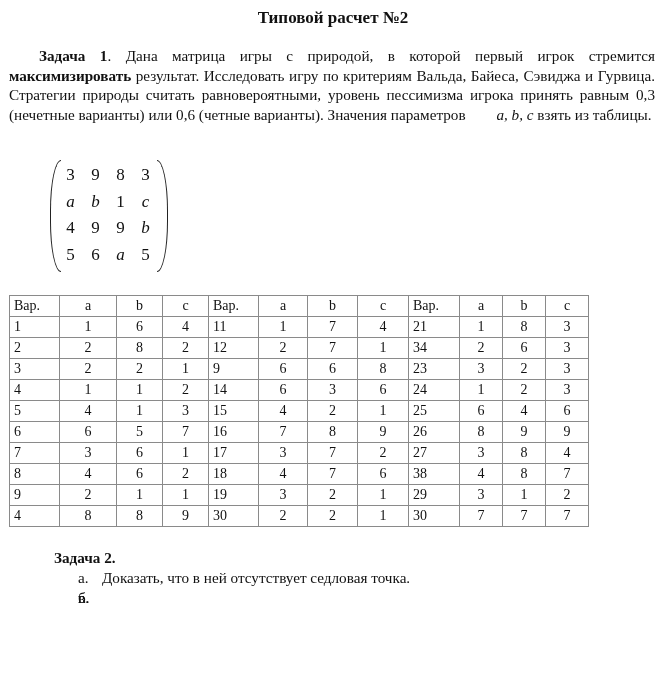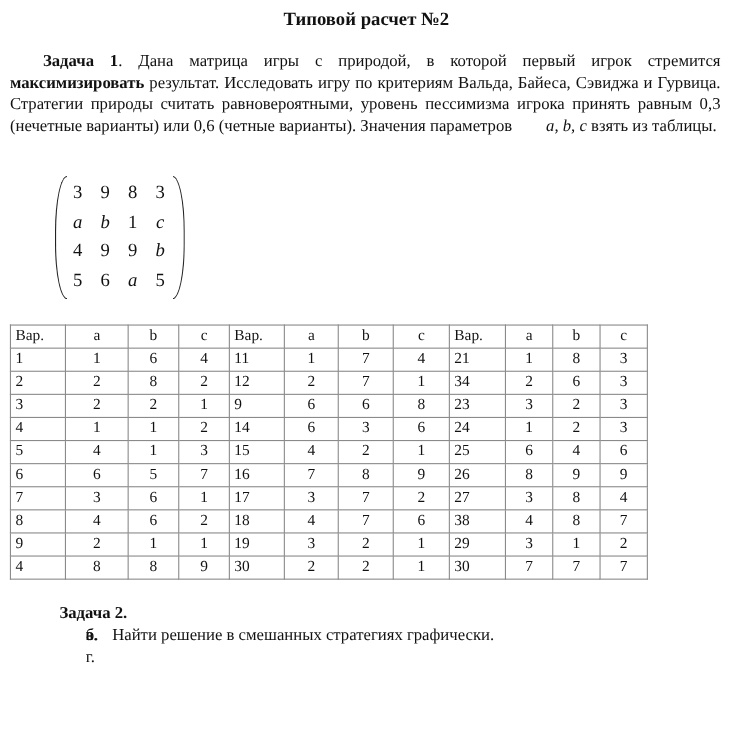--- a/index.html
+++ b/index.html
@@ -228,18 +228,18 @@
         <td class="num">7</td>
         <td class="num">7</td>
         <td class="num">7</td>
       </tr>
     </tbody>
 </table>
 
 <div class="task2">
   <div class="head">Задача 2.</div>
   <ol id="task2-list">
-      <li><span class="mk">а.</span></li>
+      <li><span class="mk">а.</span><span>Доказать, что в ней отсутствует седловая точка.</span></li>
       <li><span class="mk">б.</span></li>
-      <li><span class="mk">в.</span><span>Найти решение в смешанных стратегиях графически.</span></li>
+      <li><span class="mk">в.</span></li>
       <li><span class="mk">г.</span></li>
     </ol>
 </div>
 
 </body></html>

